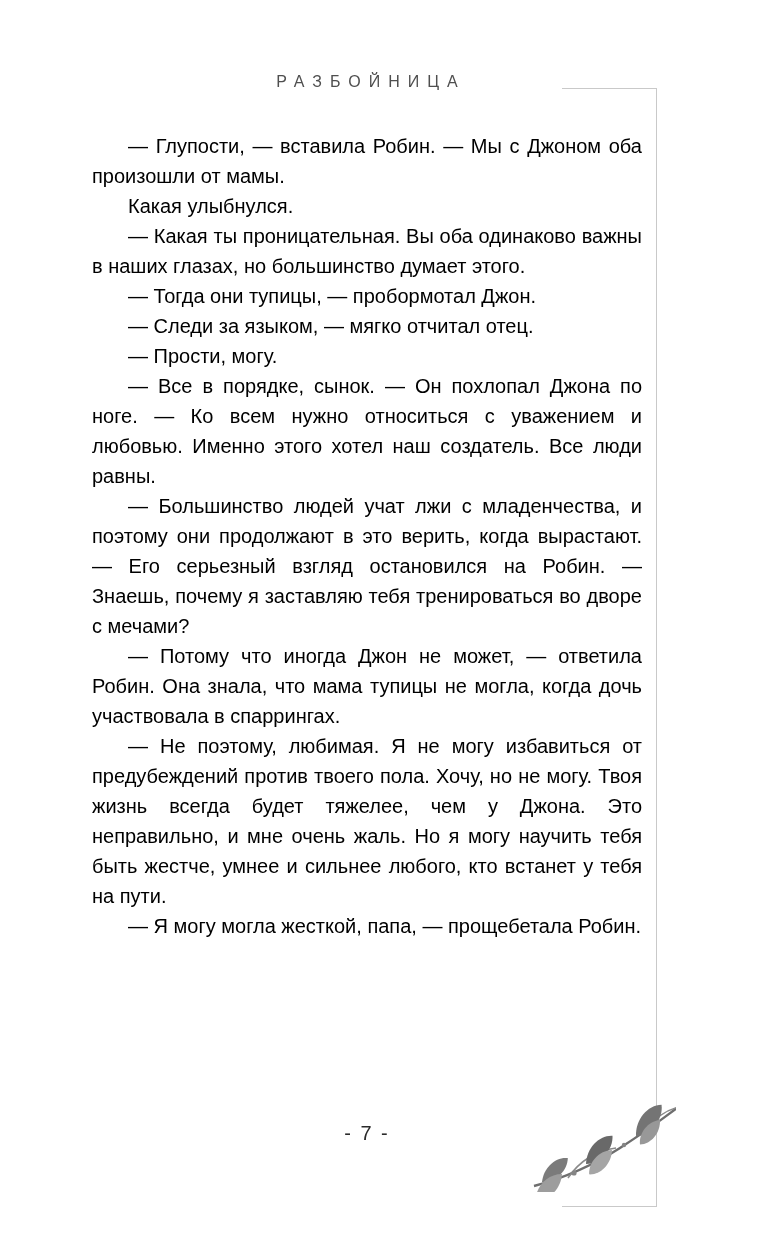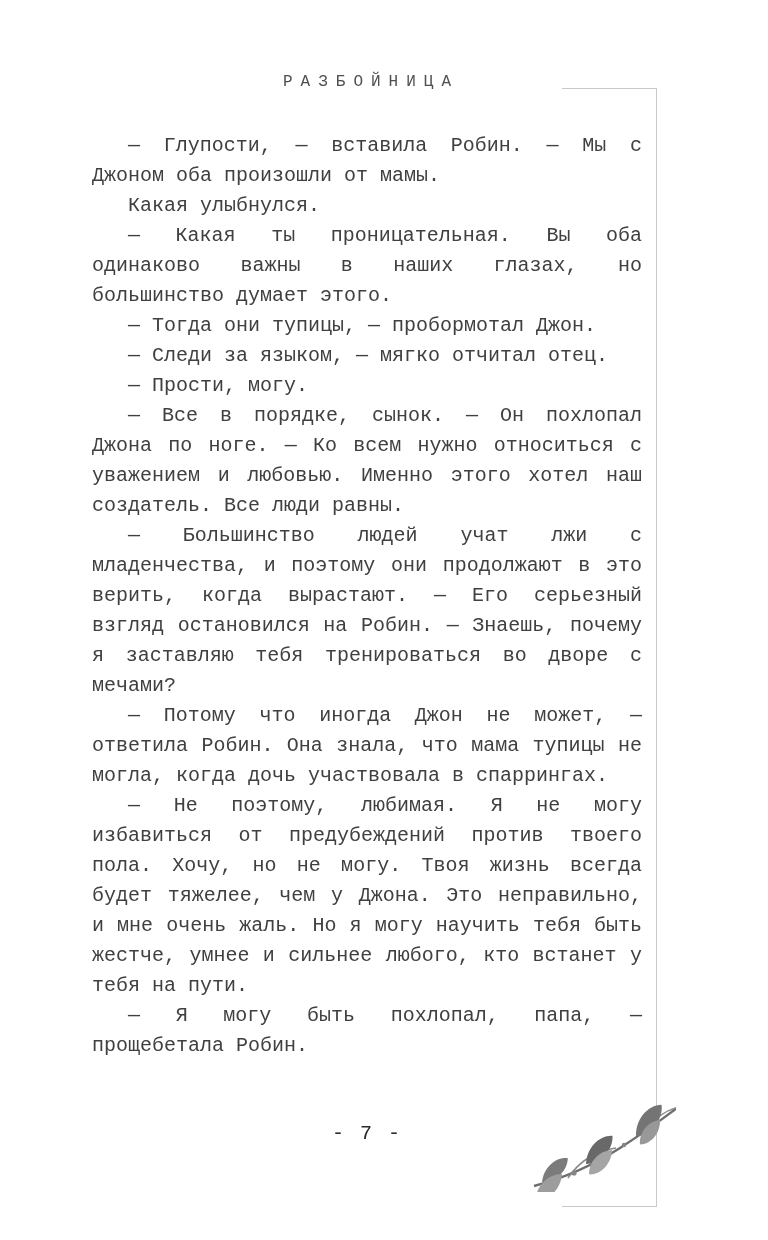--- a/index.html
+++ b/index.html
@@ -3,41 +3,41 @@
 <meta charset="utf-8">
 <style>
   * { margin: 0; padding: 0; box-sizing: border-box; }
   html, body { background: #ffffff; }
   .book-page {
     position: relative;
     width: 676px;
     height: 1240px;
     background: #ffffff;
     overflow: hidden;
-    font-family: Liberation Mono, monospace;
+    font-family: Liberation Sans, sans-serif;
   }
   .running-header {
     position: absolute;
     top: 73px;
     left: 92px;
     width: 550px;
     text-align: center;
     font-size: 16px;
     letter-spacing: 8px;
     color: #4f4f4f;
     text-indent: 8px; 
   }
   .text-block {
     position: absolute;
     top: 131px;
     left: 92px;
     width: 550px;
     font-size: 20px;
     line-height: 30px;
-    color: #404040;
+    color: #000000;
     text-align: justify;
     hyphens: auto;
     -webkit-hyphens: auto;
   }
   .text-block p { text-indent: 36px; }
   .page-number {
     position: absolute;
     top: 1122px;
     left: 92px;
     width: 550px;
@@ -93,21 +93,21 @@
       <p>— Глупости, — вставила Робин. — Мы с Джоном оба произошли от мамы.</p>
       <p>Какая улыбнулся.</p>
       <p>— Какая ты проницательная. Вы оба одинаково важны в наших глазах, но большинство думает этого.</p>
       <p>— Тогда они тупицы, — пробормотал Джон.</p>
       <p>— Следи за языком, — мягко отчитал отец.</p>
       <p>— Прости, могу.</p>
       <p>— Все в порядке, сынок. — Он похлопал Джона по ноге. — Ко всем нужно относиться с уважением и любовью. Именно этого хотел наш создатель. Все люди равны.</p>
       <p>— Большинство людей учат лжи с младенчества, и поэтому они продолжают в это верить, когда вырастают. — Его серьезный взгляд остановился на Робин. — Знаешь, почему я заставляю тебя тренироваться во дворе с мечами?</p>
       <p>— Потому что иногда Джон не может, — ответила Робин. Она знала, что мама тупицы не могла, когда дочь участвовала в спаррингах.</p>
       <p>— Не поэтому, любимая. Я не могу избавиться от предубеждений против твоего пола. Хочу, но не могу. Твоя жизнь всегда будет тяжелее, чем у Джона. Это неправильно, и мне очень жаль. Но я могу научить тебя быть жестче, умнее и сильнее любого, кто встанет у тебя на пути.</p>
-      <p>— Я могу быть похлопал, папа, — прощебетала Робин.</p>
+      <p>— Я могу могла жесткой, папа, — прощебетала Робин.</p>
     </div>
 
   <div class="page-number">- 7 -</div>
 
   <div class="vine">
     <svg width="190" height="118" viewBox="0 0 190 118" xmlns="http://www.w3.org/2000/svg">
       <defs>
         <path id="lf" d="M0 0 C8 -12 24 -16 34 -9 C28 2 12 7 0 0 Z"></path>
       </defs>
       <path d="M6 112 C36 104 64 92 92 74 C120 56 148 36 184 6" fill="none" stroke="#6e6e6e" stroke-width="2.4"></path>

